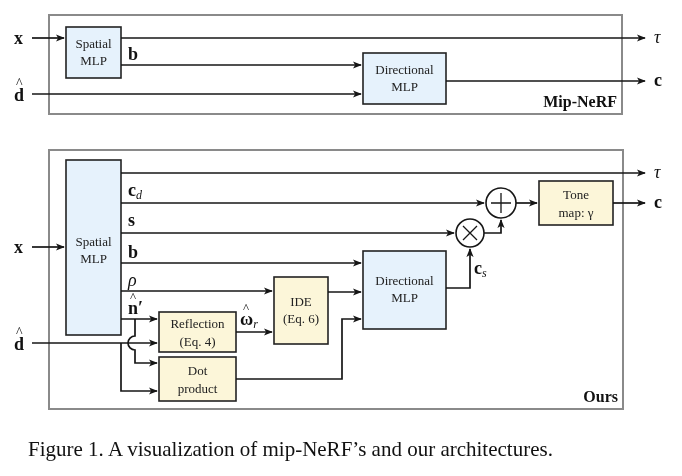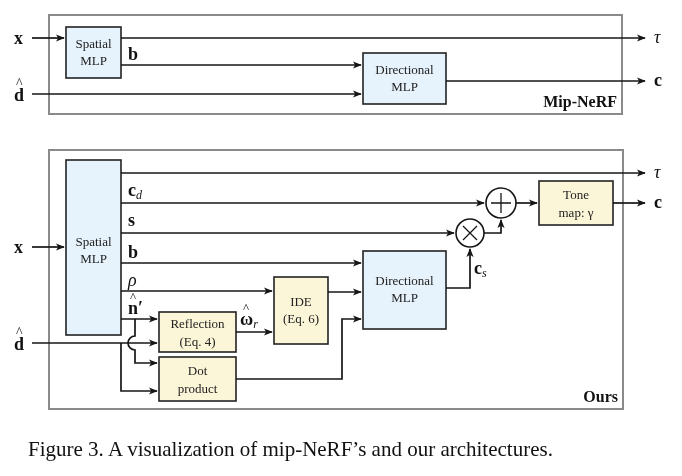--- a/index.html
+++ b/index.html
@@ -157,13 +157,13 @@
       <text class="boxtxt" x="576" y="199">Tone</text>
       <text class="boxtxt" x="576" y="217">map: γ</text>
     </g>
     <line class="wire" x1="613" y1="203" x2="645" y2="203" marker-end="url(#ah)"></line>
     <text class="var" x="654" y="208">c</text>
 
     <text class="tag" x="618" y="402">Ours</text>
   </g>
 </svg>
 
-<div class="caption">Figure 3. A visualization of mip-NeRF’s and our architectures.</div>
+<div class="caption">Figure 1. A visualization of mip-NeRF’s and our architectures.</div>
 
 </body></html>

